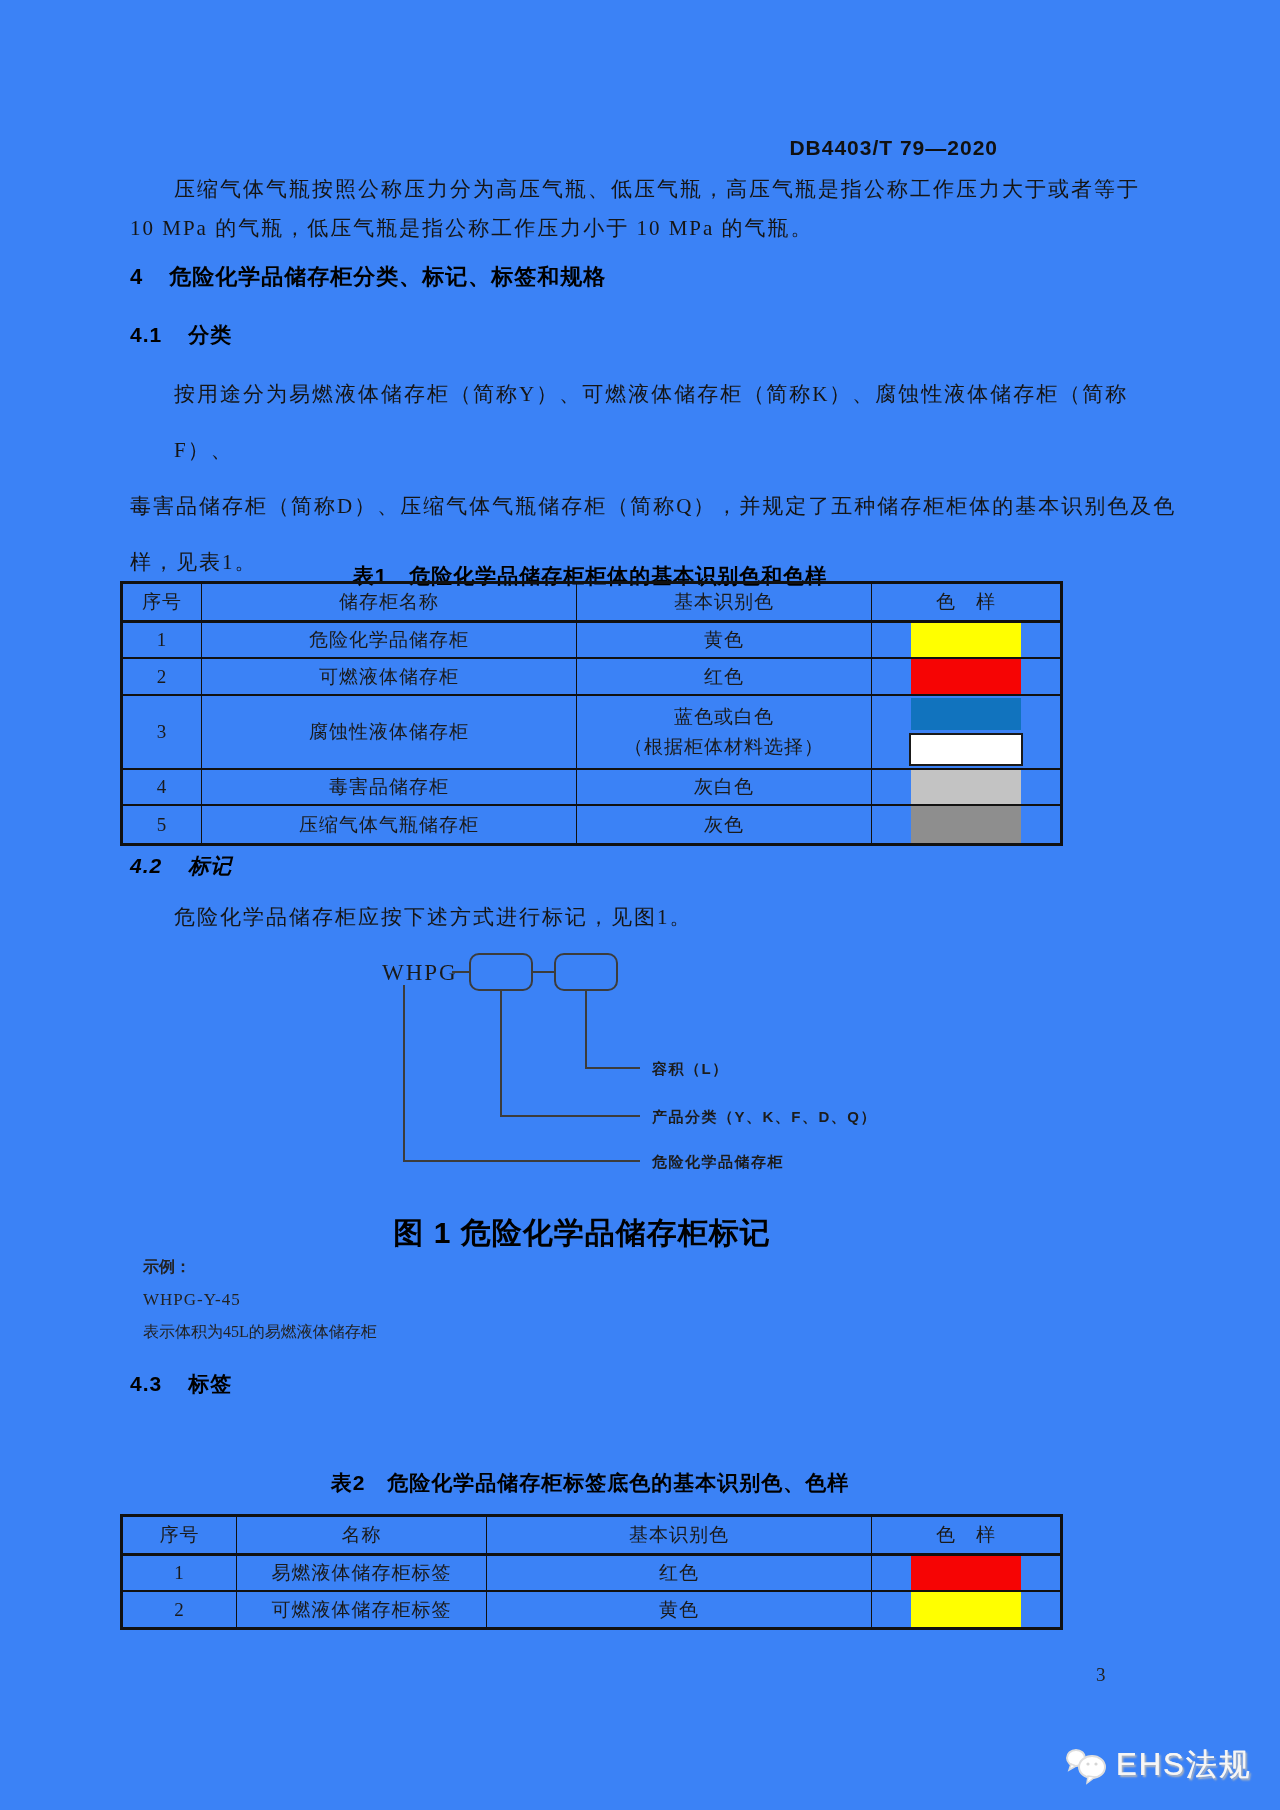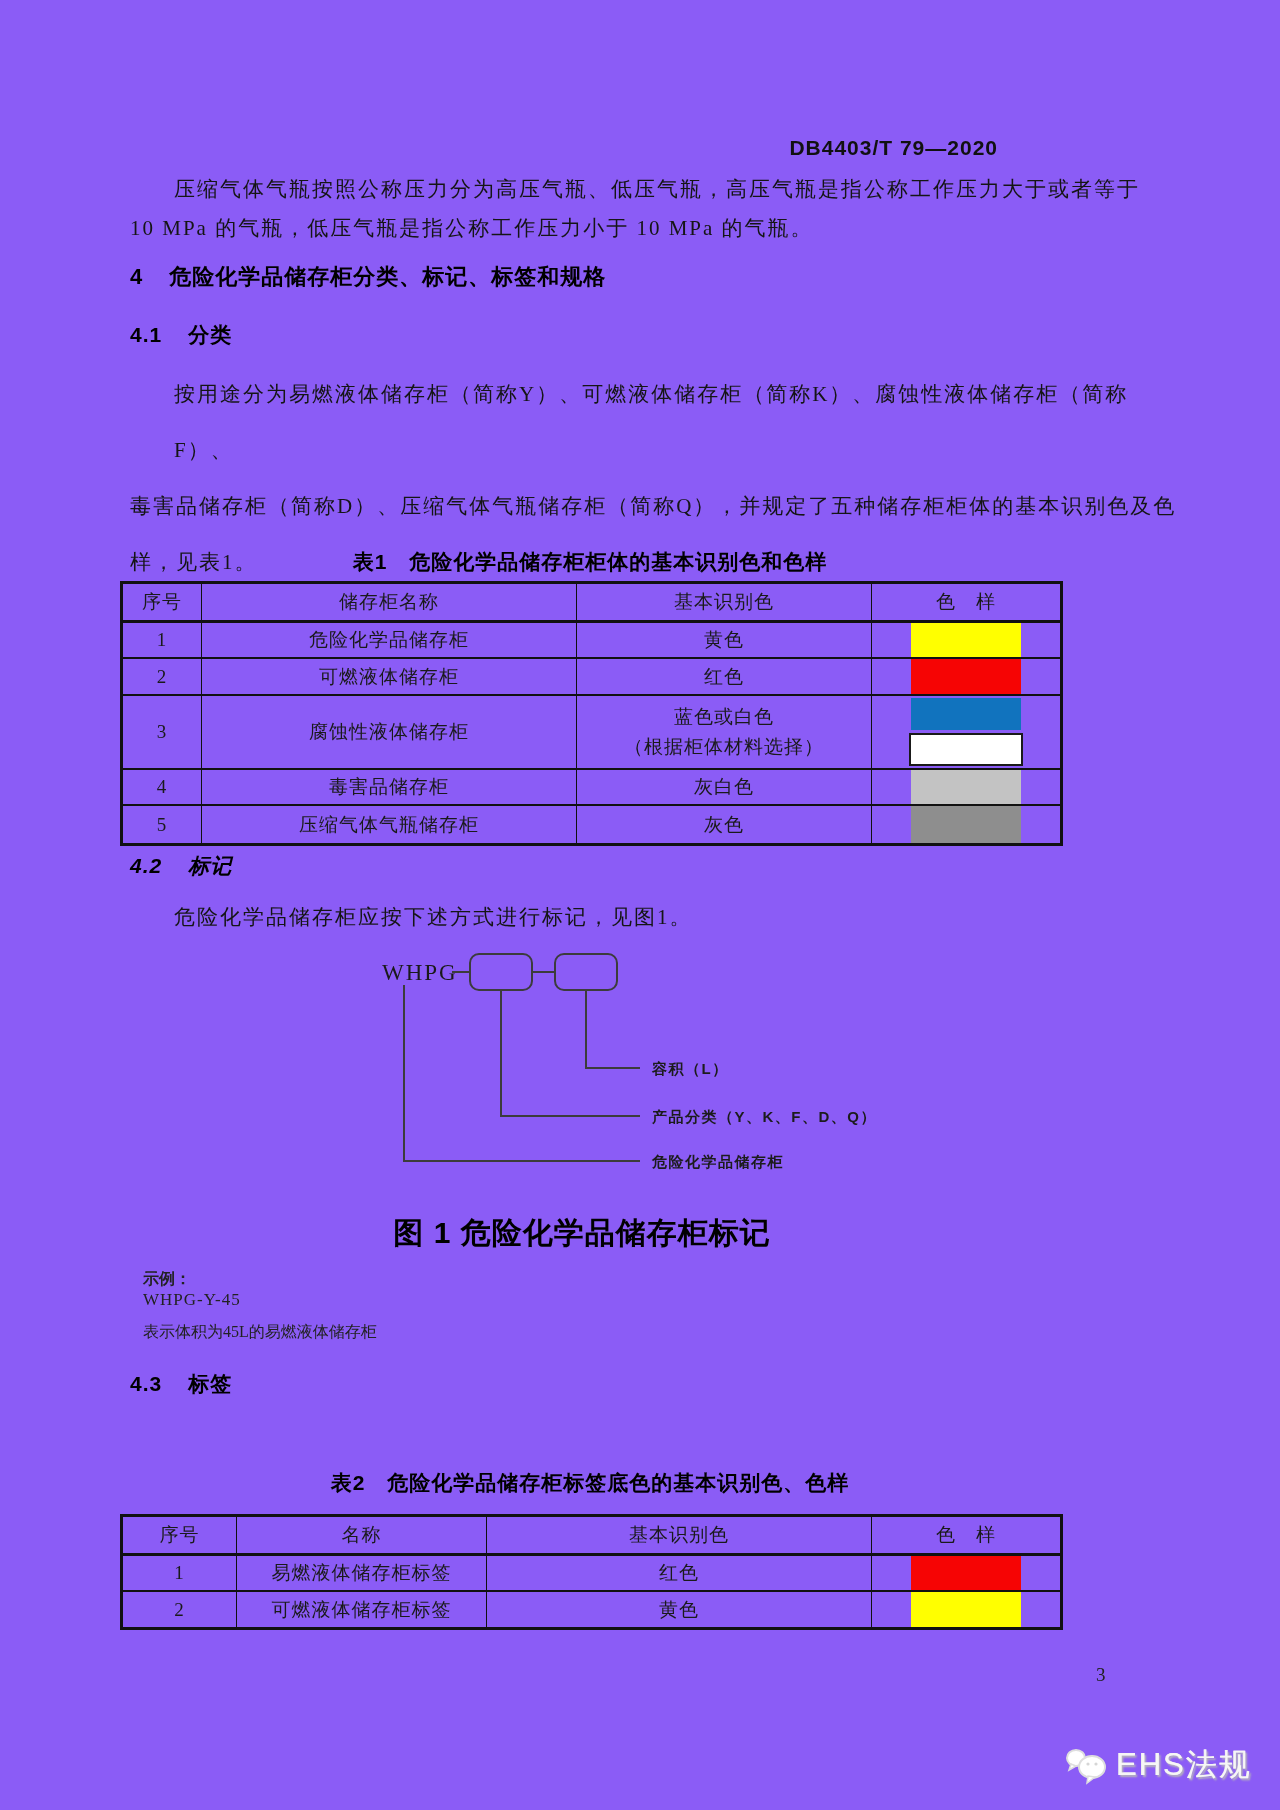--- a/index.html
+++ b/index.html
@@ -1,19 +1,19 @@
 <!DOCTYPE html>
 <html><head>
 <meta charset="utf-8">
 <style>
   html,body{margin:0;padding:0;background:#ffffff;}
   .page{
     position:relative;
     width:1280px;height:1810px;
-    background:#8b5cf6;
+    background:#3b82f6;
     font-family:"Liberation Serif","DejaVu Serif",serif;
     color:#1a1a1a;
     overflow:hidden;
   }
   .abs{position:absolute;}
   .header-code{
     top:136px;right:282px;
     font-family:"Liberation Sans","DejaVu Sans",sans-serif;
     font-weight:600;font-size:21px;color:#111;letter-spacing:1px;
   }
@@ -89,21 +89,21 @@
   <div class="abs heading h-sub" style="top:321px;">
     <span class="h-num">4.1</span><span>分类</span>
   </div>
 
   <div class="abs para" style="top:366px;line-height:56px;">
     <div class="indent">按用途分为易燃液体储存柜（简称Y）、可燃液体储存柜（简称K）、腐蚀性液体储存柜（简称F）、</div>
     <div>毒害品储存柜（简称D）、压缩气体气瓶储存柜（简称Q），并规定了五种储存柜柜体的基本识别色及色</div>
     <div>样，见表1。</div>
   </div>
 
-  <div class="abs tbl-title" style="top:548px;">
+  <div class="abs tbl-title" style="top:562px;">
     <span class="t-num">表1</span><span>危险化学品储存柜柜体的基本识别色和色样</span>
   </div>
 
   <table class="t" style="top:581px;">
     <colgroup>
         <col style="width:80px">
         <col style="width:375px">
         <col style="width:295px">
         <col style="width:190px">
       </colgroup>
@@ -182,21 +182,21 @@
       <polyline points="246,45 246,123 300,123"></polyline>
     </g>
     <text class="fig-root" x="42" y="35" font-size="23" letter-spacing="2" fill="#1a1a1a">WHPG</text>
     <text x="312" y="129" font-size="15" font-weight="bold" letter-spacing="1.5" fill="#1c1c1c">容积（L）</text>
     <text x="312" y="177" font-size="15" font-weight="bold" letter-spacing="1.5" fill="#1c1c1c">产品分类（Y、K、F、D、Q）</text>
     <text x="312" y="222" font-size="15" font-weight="bold" letter-spacing="1.5" fill="#1c1c1c">危险化学品储存柜</text>
   </svg>
 
   <div class="abs fig-caption" style="top:1213px;">图 1 危险化学品储存柜标记</div>
 
-  <div class="abs example example-label" style="top:1257px;margin-top:12px;">示例：</div>
+  <div class="abs example example-label" style="top:1257px;">示例：</div>
   <div class="abs example example-code" style="top:1290px;">WHPG-Y-45</div>
   <div class="abs example" style="top:1322px;">表示体积为45L的易燃液体储存柜</div>
 
   <div class="abs heading h-sub" style="top:1370px;">
     <span class="h-num">4.3</span><span>标签</span>
   </div>
 
 
   <div class="abs tbl-title" style="top:1469px;">
     <span class="t-num">表2</span><span>危险化学品储存柜标签底色的基本识别色、色样</span>

